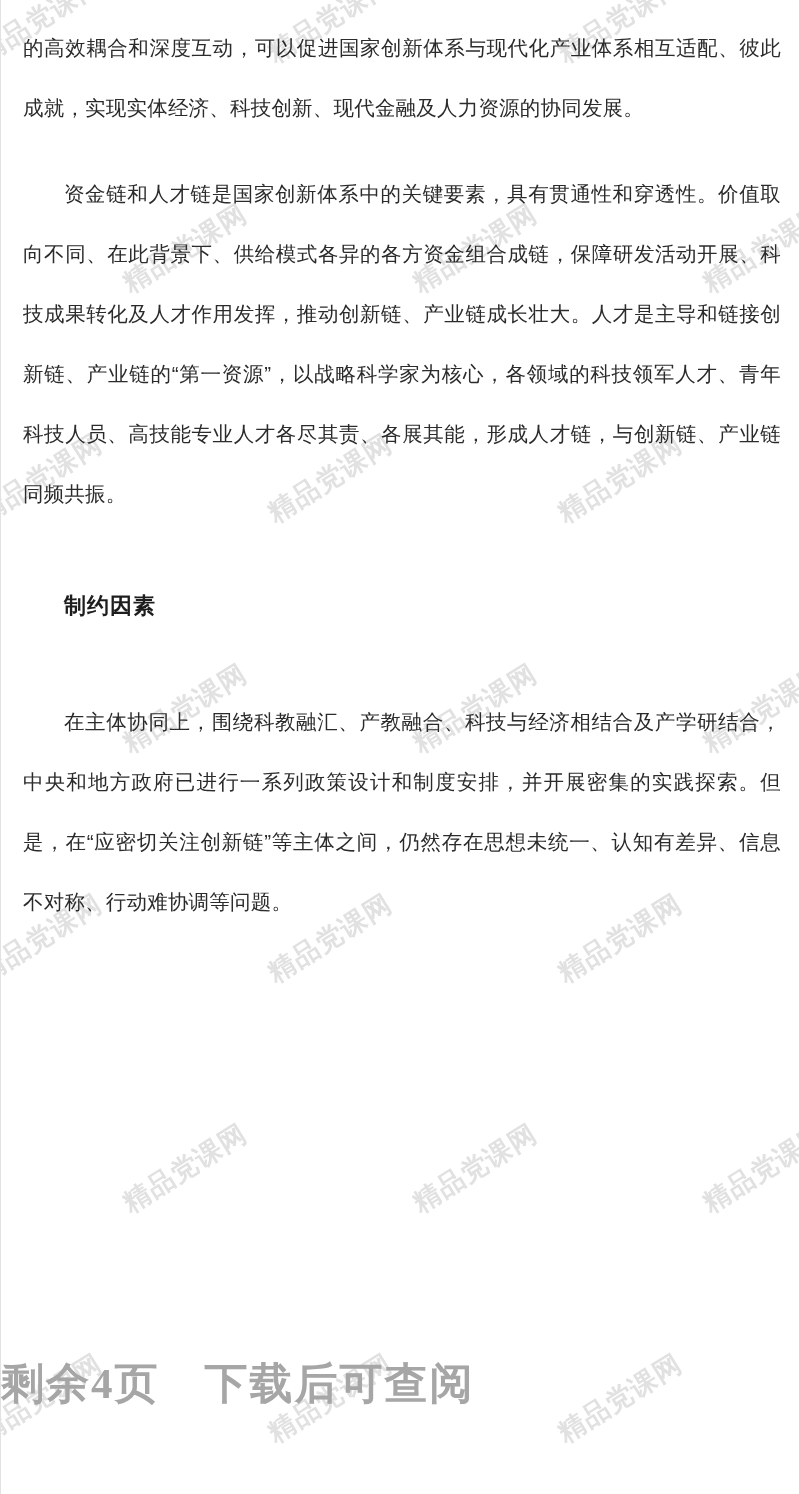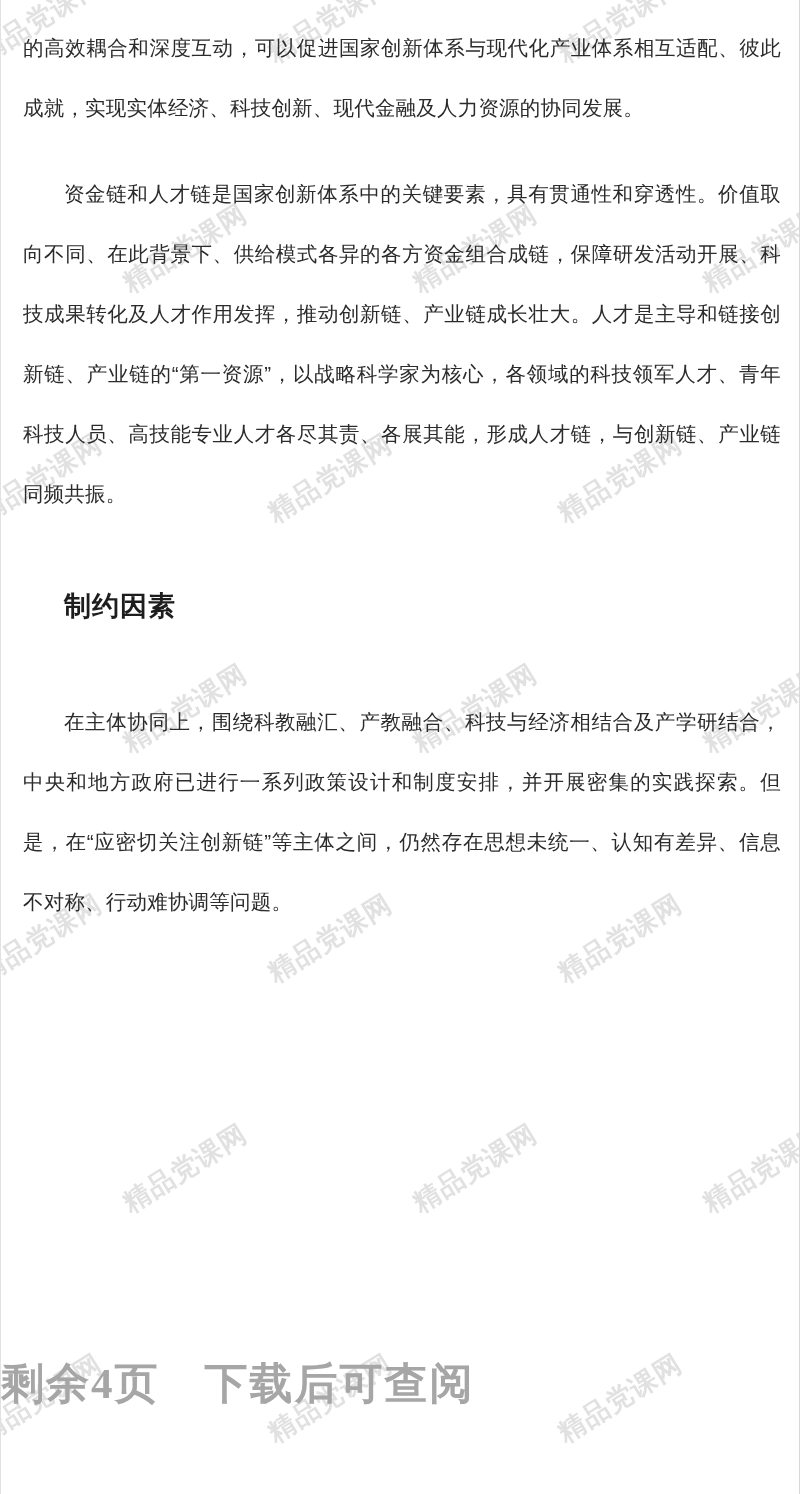--- a/index.html
+++ b/index.html
@@ -65,21 +65,21 @@
   }
   .para.indent { text-indent: 41px; }
   .para.clipped-top {
     margin-top: -42px;
   }
   .spacer-sm { height: 26px; }
   .spacer-md { height: 30px; }
   .heading {
     margin: 0;
     color: #1d1d1d;
-    font-size: 27px;
+    font-size: 22px;
     font-weight: 700;
     line-height: 60px;
     text-indent: 41px;
     letter-spacing: 1px;
     font-family: "Liberation Sans", "DejaVu Sans", sans-serif;
   }
   
   .footer-notice {
     position: absolute;
     left: 0;

